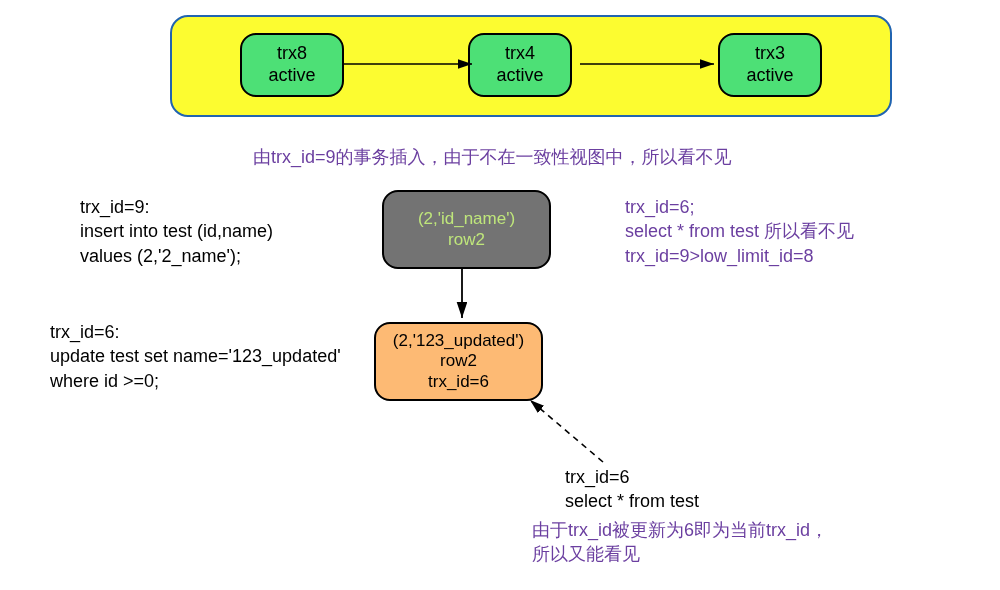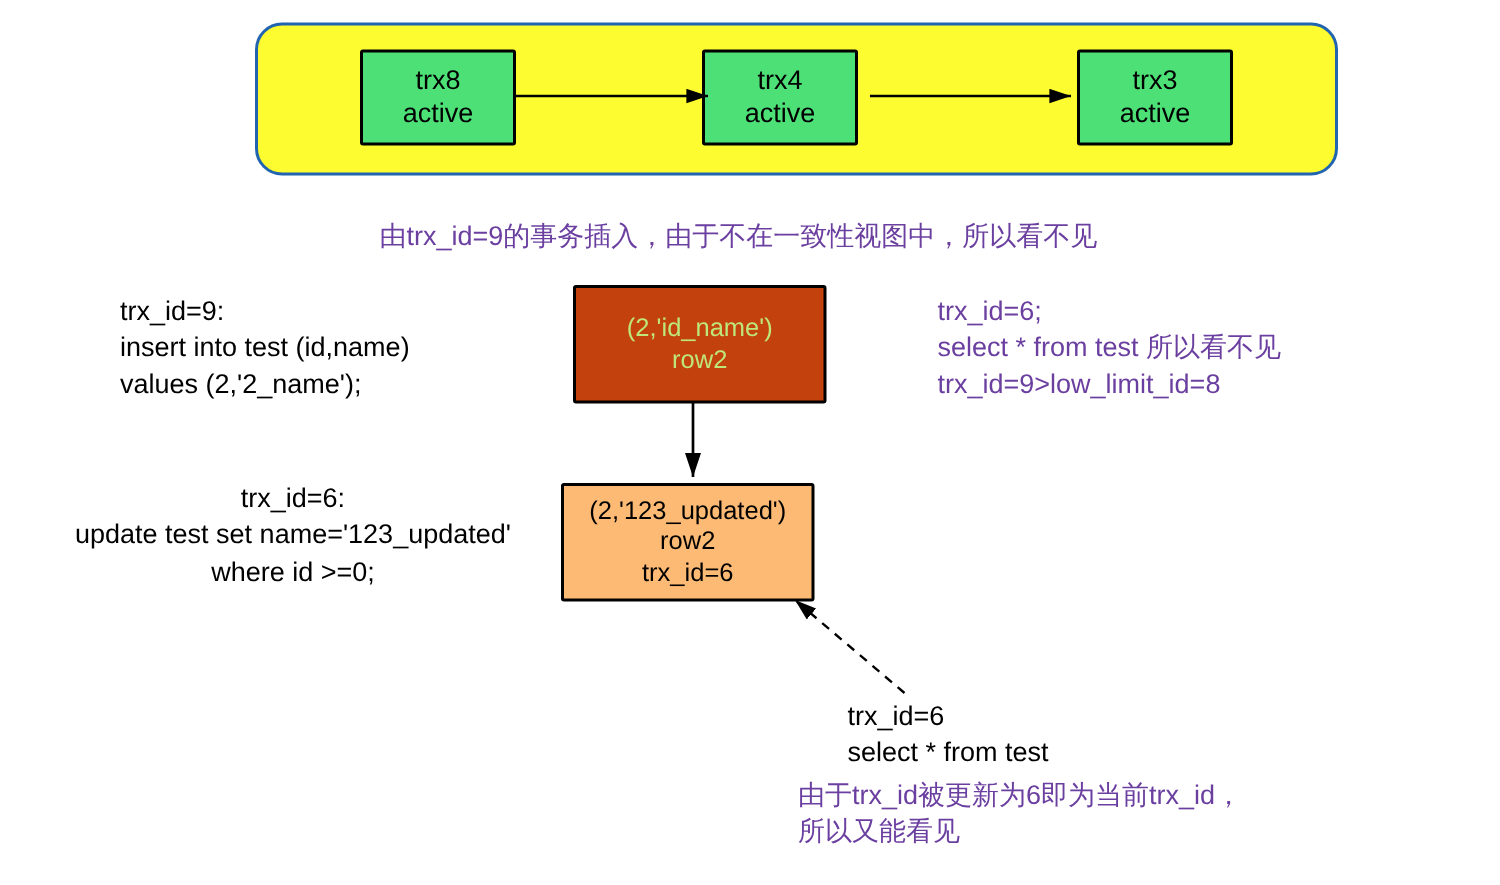--- a/index.html
+++ b/index.html
@@ -1,22 +1,22 @@
 <!DOCTYPE html>
 <html><head>
 <meta charset="utf-8">
 <style>
   html,body{margin:0;padding:0;font-family:Arial,"Helvetica Neue",Helvetica,sans-serif;font-size:16px;color:#000;background:#fff}
   .stage{position:relative;width:1000px;height:590px}
   svg{position:absolute;top:0;left:0}
   .yellow-box{position:absolute;left:170px;top:15px;width:718px;height:98px;background:#fcfc30;border:2px solid #2164b0;border-radius:18px}
-  .node{position:absolute;border:2px solid #000;border-radius:2px;text-align:center;display:flex;flex-direction:column;justify-content:center;line-height:1.2}
+  .node{position:absolute;border:2px solid #000;border-radius:16px;text-align:center;display:flex;flex-direction:column;justify-content:center;line-height:1.2}
   .trx-node{width:100px;height:60px;background:#4de076;font-size:18px}
   .row-node{width:165px;height:75px;font-size:17px}
-  .purple-node{background:#c2410c;color:#bfe67b}
+  .purple-node{background:#737373;color:#bfe67b}
   .green-node{background:#fdba74;color:#000}
   .caption{position:absolute;font-size:18px;line-height:1.35;white-space:pre}
   .violet{color:#6b3fa0}
   .black{color:#000}
 </style>
 </head>
 <body>
 
 <div class="stage">
 
@@ -45,21 +45,21 @@
     <span>trx_id=6</span>
   </div>
 
   <div class="caption violet" style="left:253px;top:145px">由trx_id=9的事务插入，由于不在一致性视图中，所以看不见</div>
   <div class="caption black" style="left:80px;top:195px;text-align:left">trx_id=9:
 insert into test (id,name)
 values (2,'2_name');</div>
   <div class="caption violet" style="left:625px;top:195px">trx_id=6;
 select * from test 所以看不见
 trx_id=9&gt;low_limit_id=8</div>
-  <div class="caption black" style="left:50px;top:320px;text-align:center">trx_id=6:
+  <div class="caption black" style="left:50px;top:320px;">trx_id=6:
 update test set name='123_updated'
 where id &gt;=0;</div>
   <div class="caption black" style="left:565px;top:465px">trx_id=6
 select * from test</div>
   <div class="caption violet" style="left:532px;top:518px">由于trx_id被更新为6即为当前trx_id，
 所以又能看见</div>
 
   <svg width="1000" height="590">
     <defs>
       <marker id="ah" markerWidth="10" markerHeight="10" refX="9" refY="3" orient="auto" markerUnits="strokeWidth">

